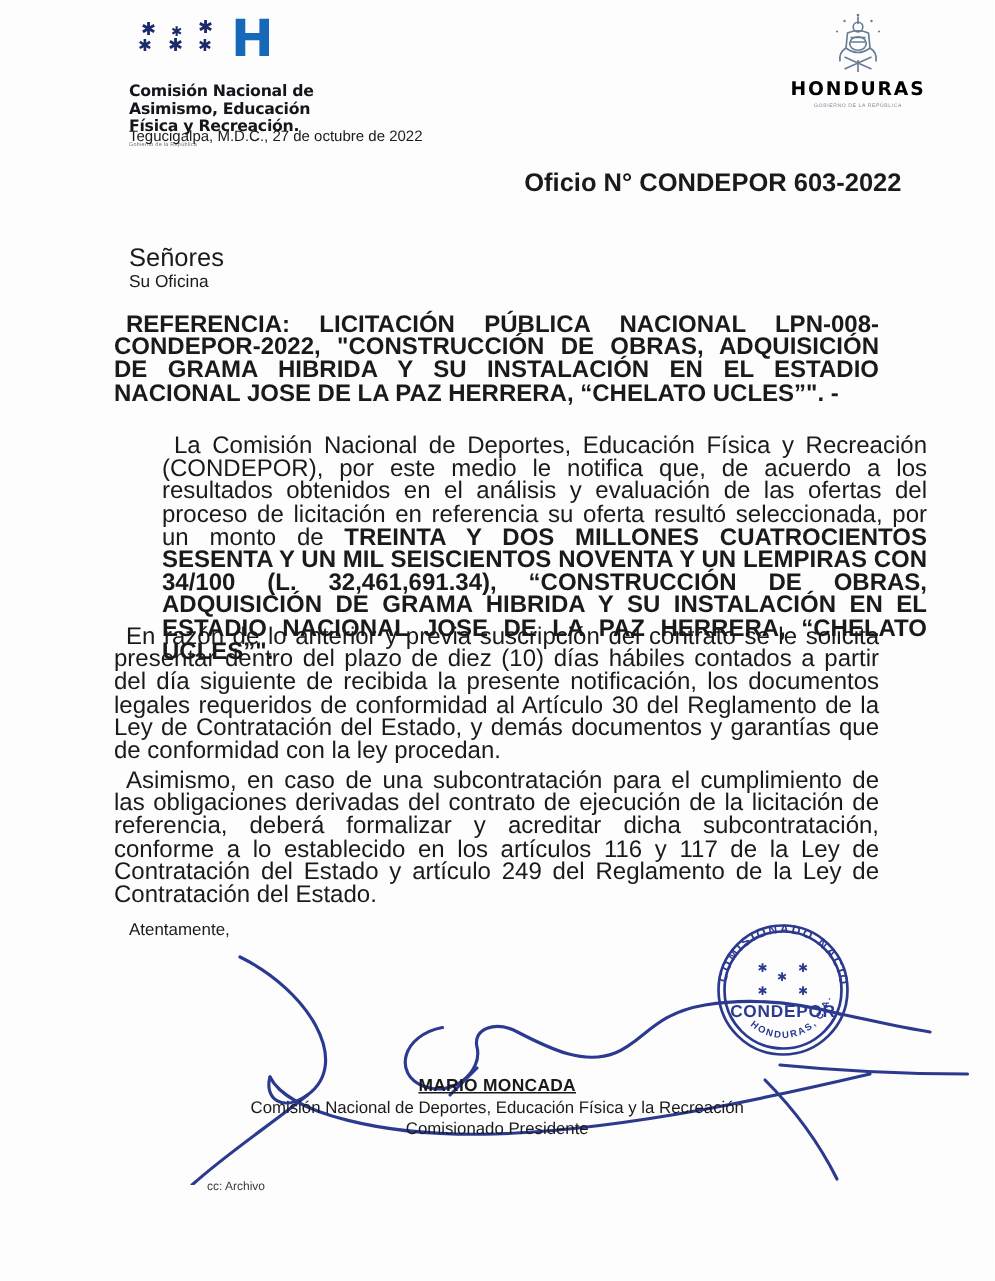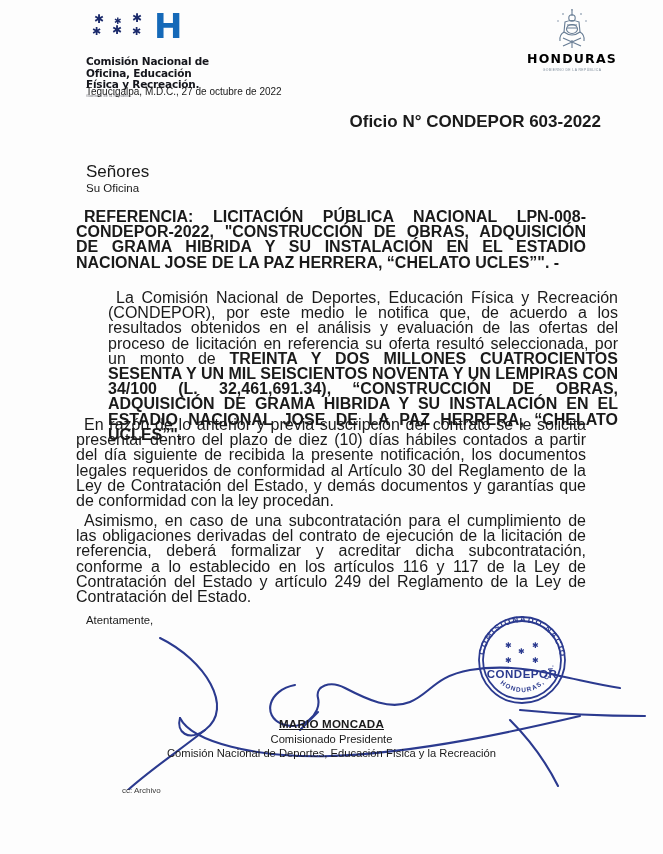--- a/index.html
+++ b/index.html
@@ -178,21 +178,21 @@
   
   .stamp {
     position: absolute;
     left: 470px; top: 608px;
     width: 104px; height: 104px;
   }
   .stamp svg { display: block; }
 
   .cc {
     position: absolute;
-    left: 74px; top: 786px;
+    left: 90px; top: 786px;
     font-size: 8px;
     color: #3a3a3a;
     padding-left: 48px;
   }
 </style>
 </head>
 <body>
 
 <div class="page">
 
@@ -203,21 +203,21 @@
         <span class="star s1">✱</span>
         <span class="star s2">✱</span>
         <span class="star s3">✱</span>
         <span class="star s4">✱</span>
         <span class="star s5">✱</span>
         <span class="star s6">✱</span>
         <span class="logo-h">H</span>
       </div>
       <div class="logo-text">
         <div>Comisión Nacional de</div>
-        <div>Oficina, Educación</div>
+        <div>Asimismo, Educación</div>
         <div>Física y Recreación.</div>
       </div>
       <div class="logo-sub">Gobierno de la República</div>
     </div>
 
     <div class="logo-right">
       <div class="seal-emblem">
         <svg width="42" height="44" viewBox="0 0 42 44">
           <g fill="none" stroke="#46607d" stroke-width="1.1">
             <path d="M21 3 L21 8"></path>
@@ -301,19 +301,19 @@
         <text x="48" y="46" font-size="8">✱</text>
         <text x="35" y="55" font-size="8">✱</text>
         <text x="62" y="55" font-size="8">✱</text>
       </g>
       <text x="52" y="70" text-anchor="middle" font-family="'Liberation Sans',sans-serif" font-size="11.5" font-weight="bold" fill="#2b3a8f" letter-spacing="0.5">CONDEPOR</text>
     </svg>
   </div>
 
   <div class="signer">
     <div class="name">MARIO MONCADA</div>
+    <div>Comisión Nacional de Deportes, Educación Física y la Recreación</div>
     <div>Comisionado Presidente</div>
-    <div>Comisión Nacional de Deportes, Educación Física y la Recreación</div>
   </div>
 
   <div class="cc">cc: Archivo</div>
 
 </div>
 
 </body></html>

